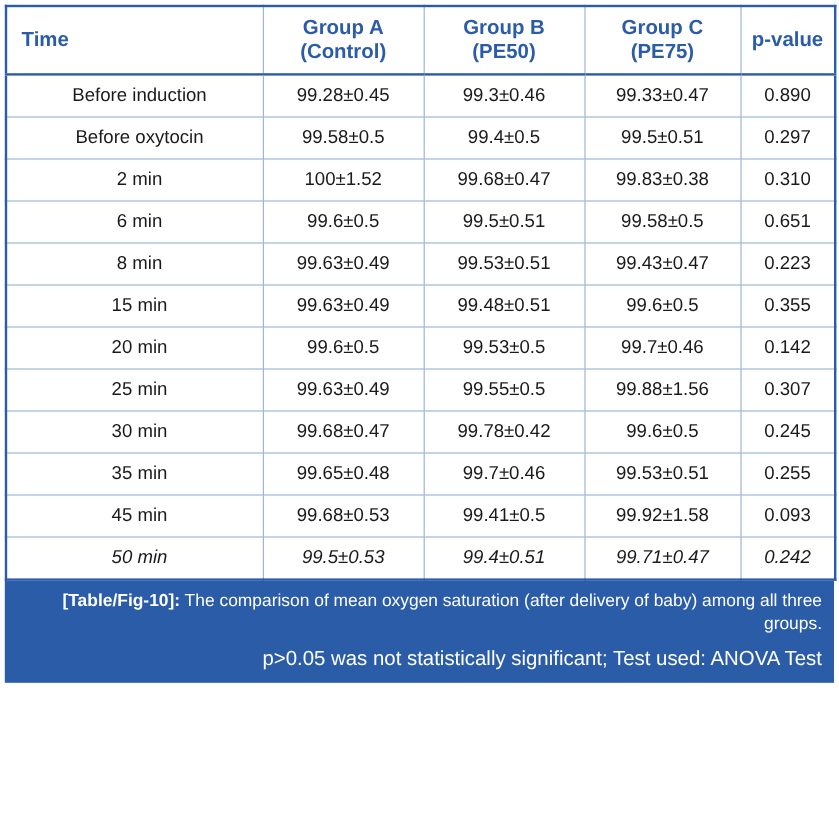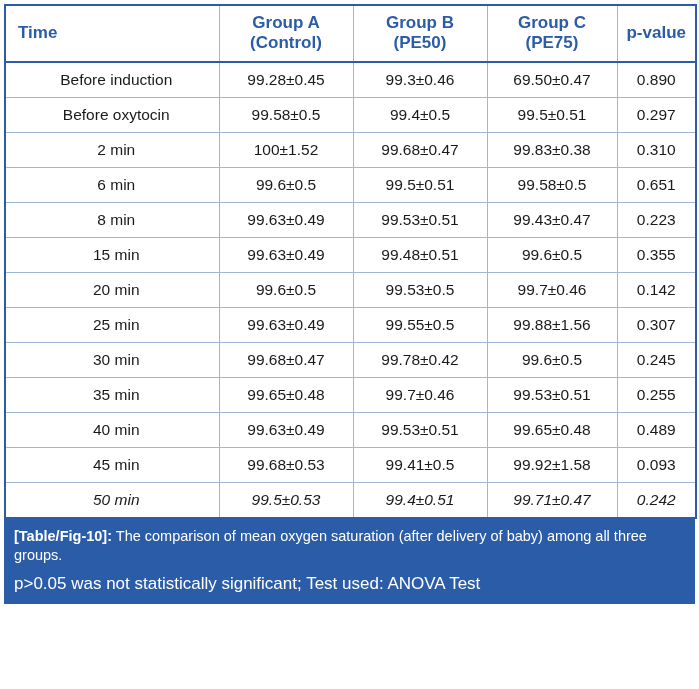--- a/index.html
+++ b/index.html
@@ -72,20 +72,21 @@
 
   .caption {
     width: 691px;
     box-sizing: border-box;
     background: #2b5ca8;
     color: #ffffff;
     padding: 8px 10px 9px 10px;
     font-size: 14.5px;
     line-height: 1.3;
     margin-top: 0;
+    text-align: right;
   }
   .caption .lbl {
     font-weight: bold;
   }
   .caption .note {
     display: block;
     margin-top: 8px;
     font-size: 17px;
   }
 </style>
@@ -122,21 +123,21 @@
         <th>
           <span>p-value</span>
         </th>
       </tr>
     </thead>
     <tbody>
       <tr>
         <td class="time-cell">Before induction</td>
         <td>99.28±0.45</td>
         <td>99.3±0.46</td>
-        <td>69.50±0.47</td>
+        <td>99.33±0.47</td>
         <td>0.890</td>
       </tr>
       <tr>
         <td class="time-cell">Before oxytocin</td>
         <td>99.58±0.5</td>
         <td>99.4±0.5</td>
         <td>99.5±0.51</td>
         <td>0.297</td>
       </tr>
       <tr>
@@ -189,27 +190,20 @@
         <td>0.245</td>
       </tr>
       <tr>
         <td class="time-cell">35 min</td>
         <td>99.65±0.48</td>
         <td>99.7±0.46</td>
         <td>99.53±0.51</td>
         <td>0.255</td>
       </tr>
       <tr>
-        <td class="time-cell">40 min</td>
-        <td>99.63±0.49</td>
-        <td>99.53±0.51</td>
-        <td>99.65±0.48</td>
-        <td>0.489</td>
-      </tr>
-      <tr>
         <td class="time-cell">45 min</td>
         <td>99.68±0.53</td>
         <td>99.41±0.5</td>
         <td>99.92±1.58</td>
         <td>0.093</td>
       </tr>
       <tr>
         <td class="time-cell">50 min</td>
         <td>99.5±0.53</td>
         <td>99.4±0.51</td>

